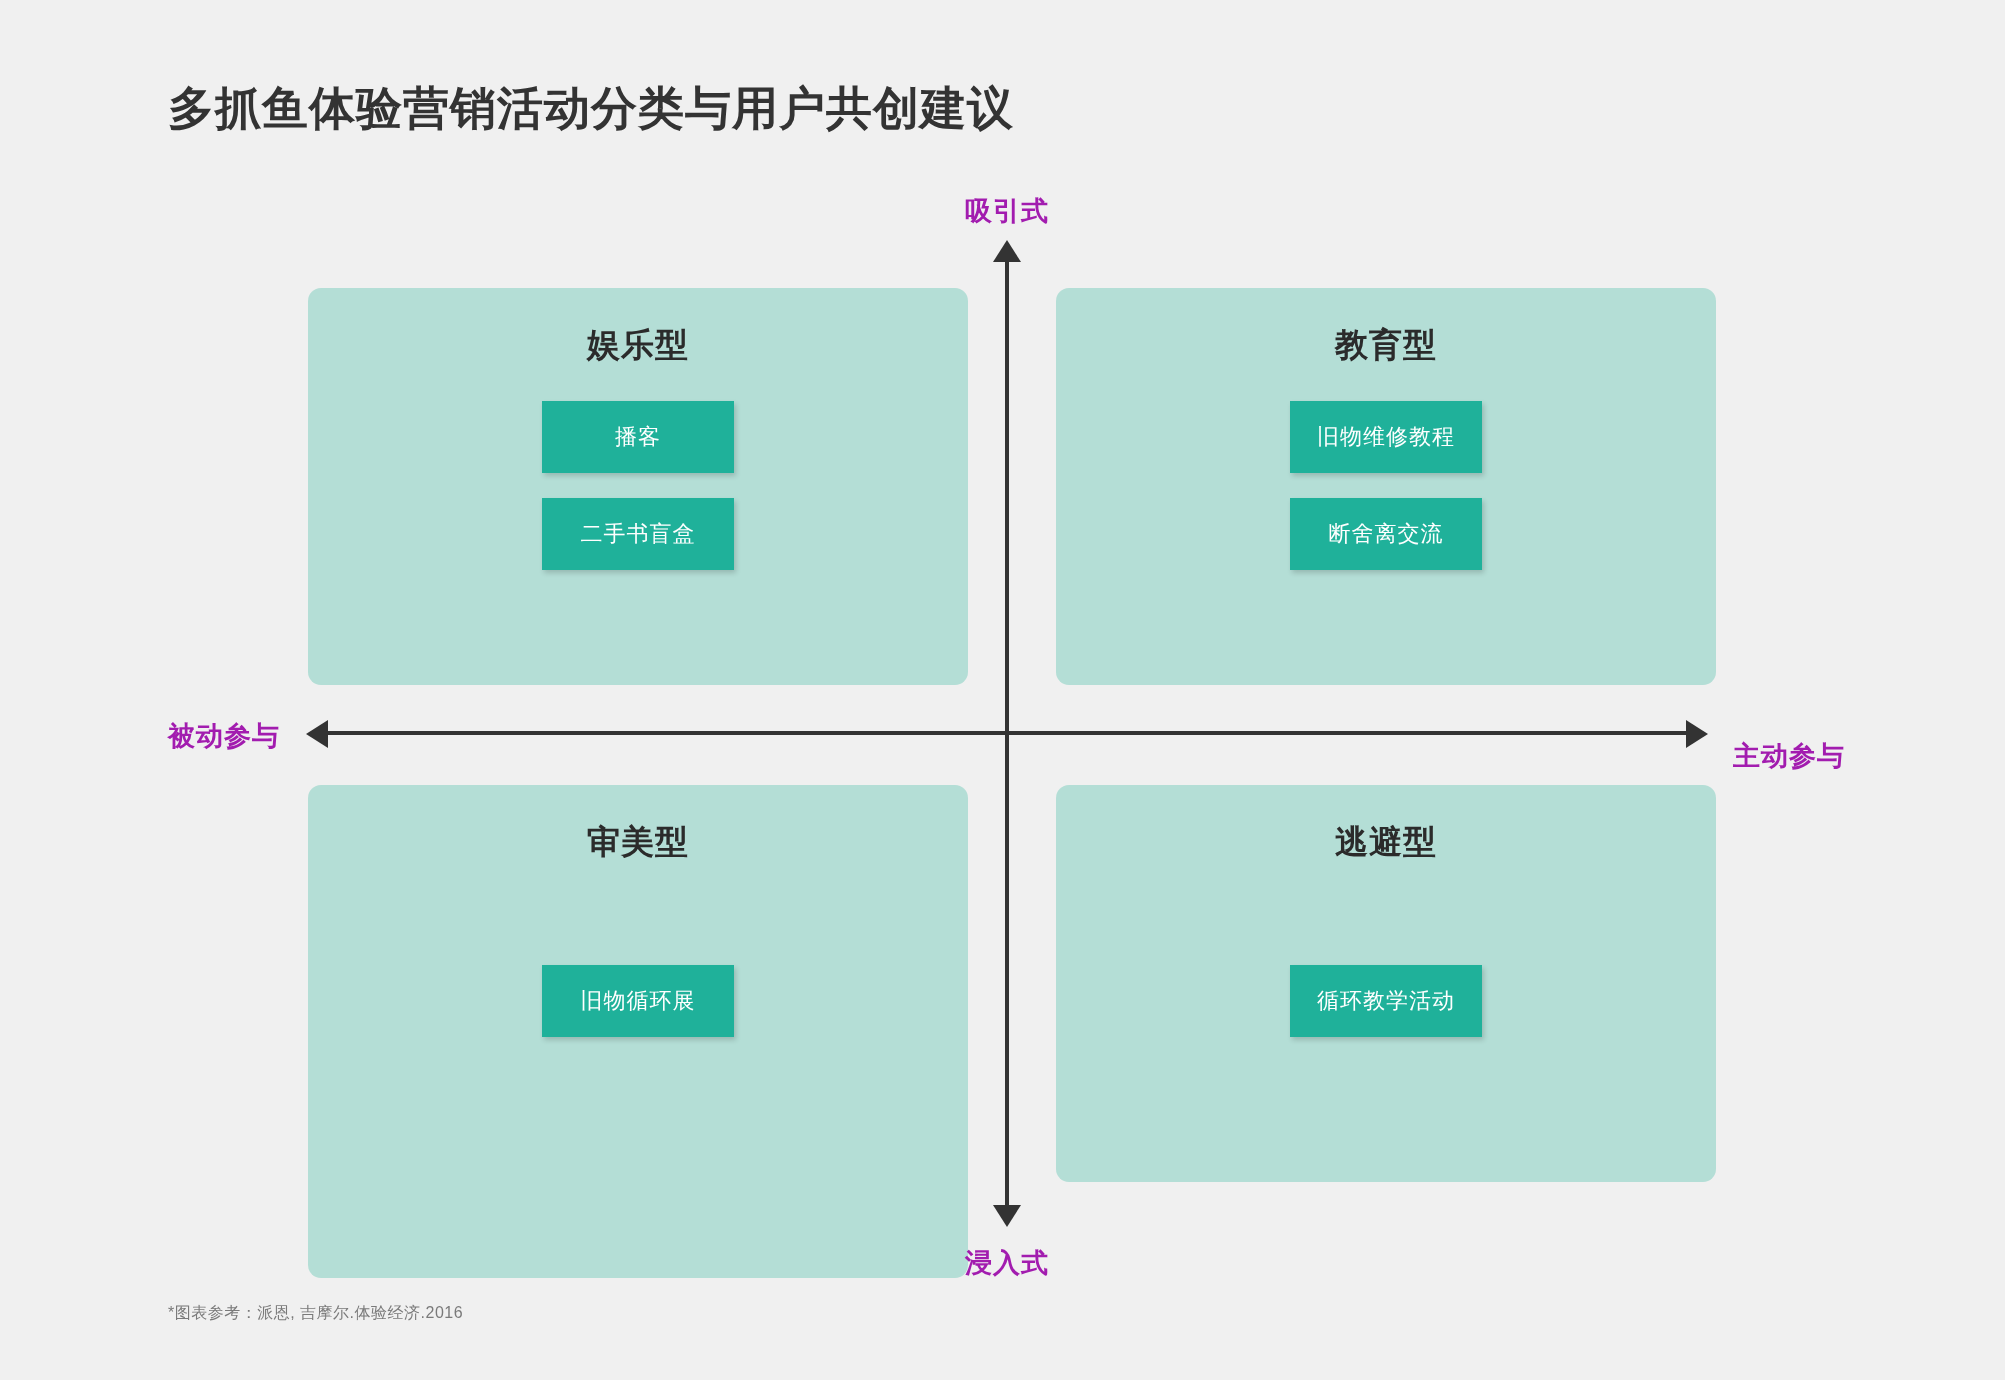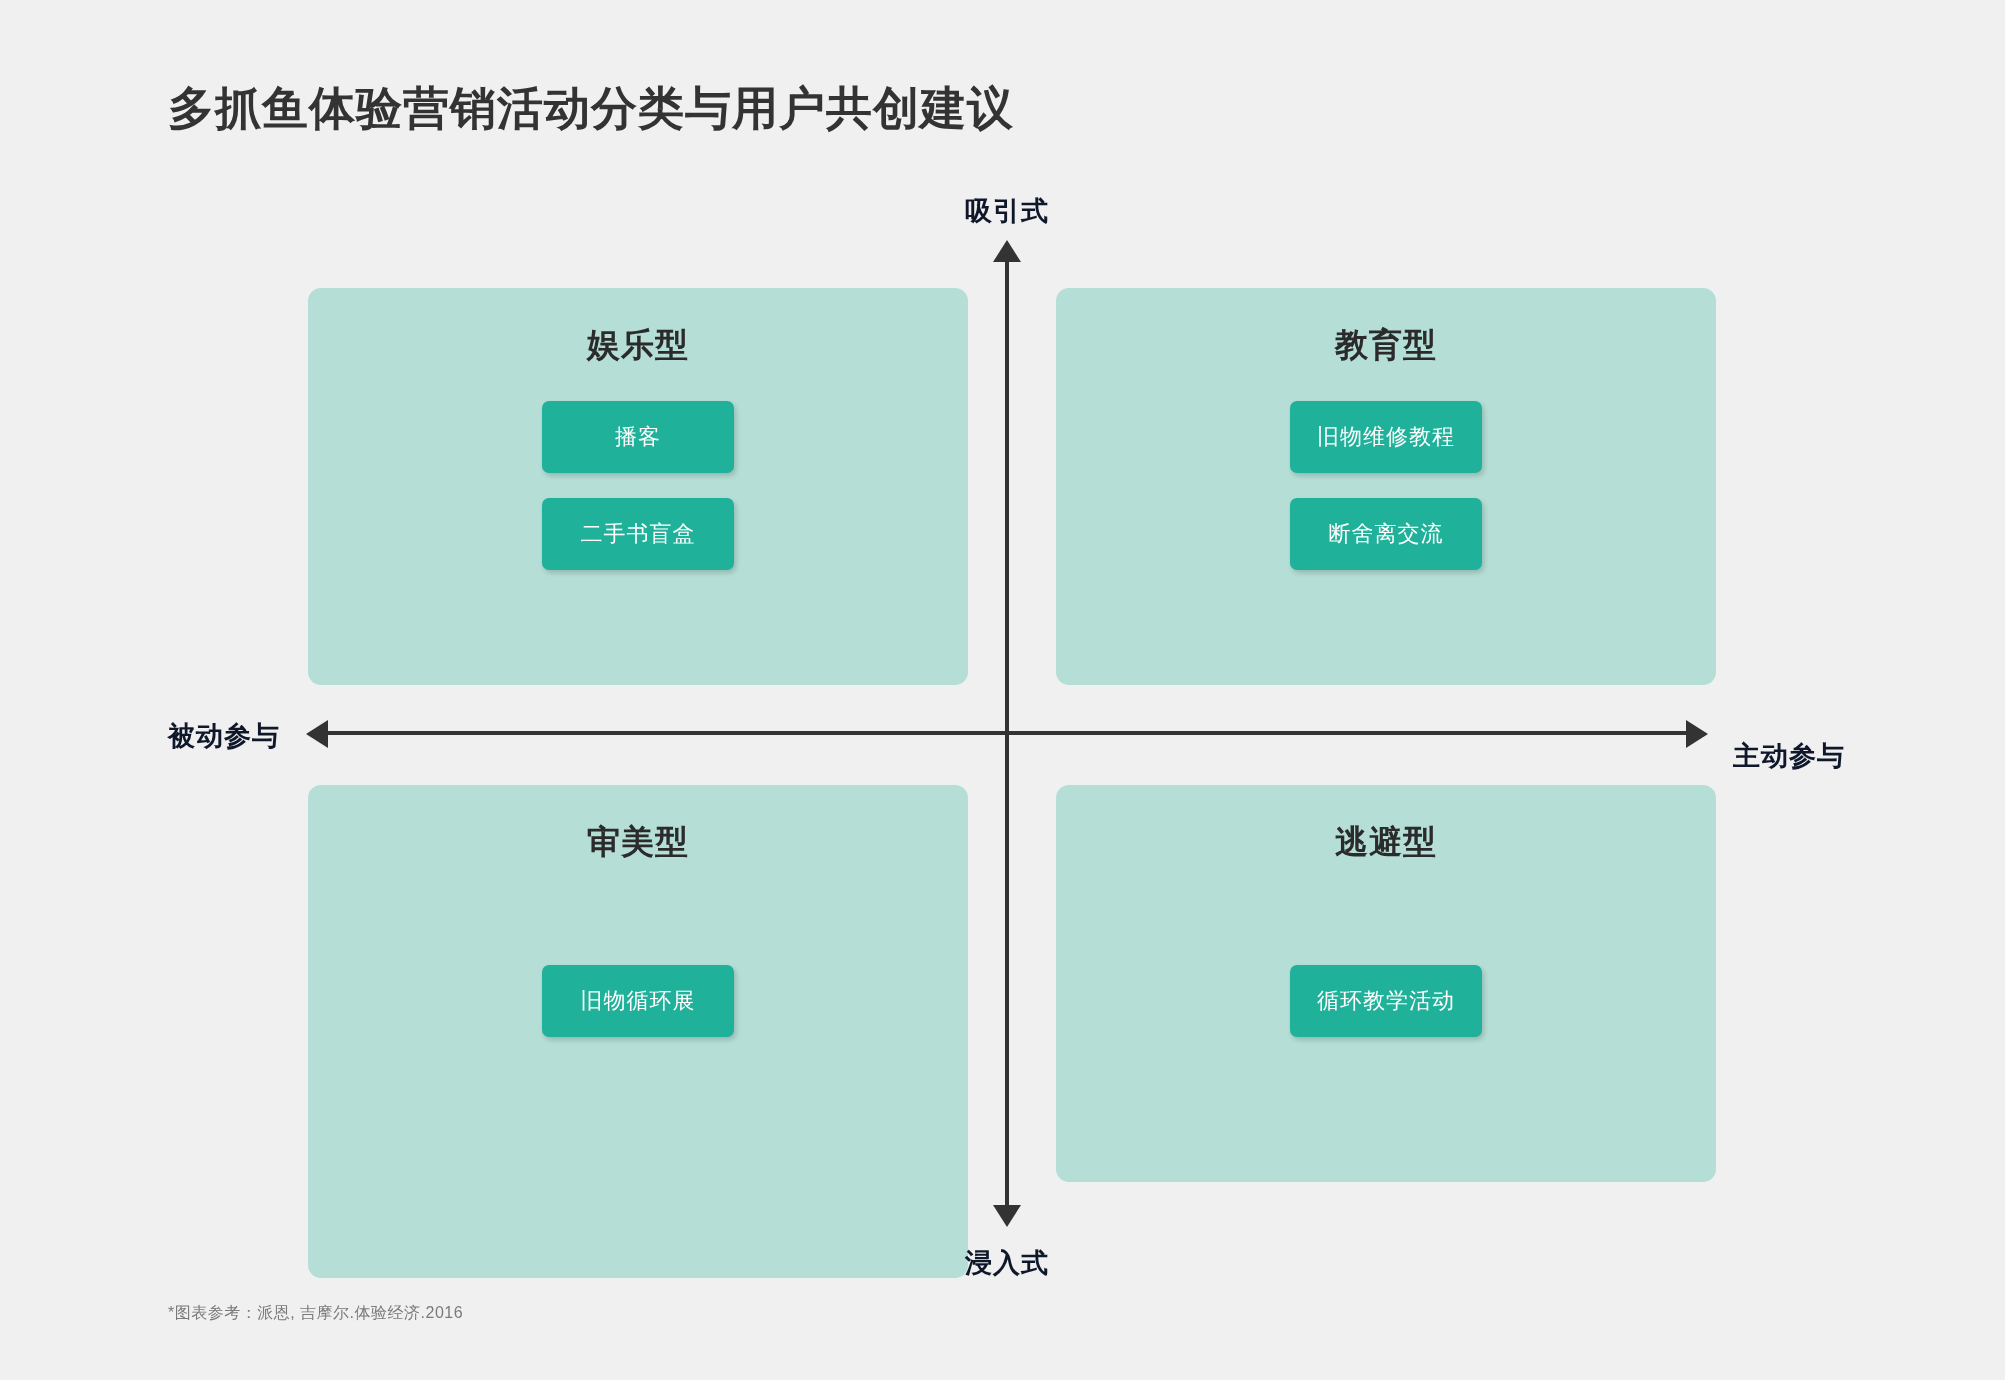--- a/index.html
+++ b/index.html
@@ -67,21 +67,21 @@
     display: flex;
     flex-direction: column;
     align-items: center;
     gap: 25px;
   }
   .chip-stack.single { top: 180px; }
 
   .chip {
     background: #1fb19a;
     color: #ffffff;
-    border-radius: 7px;
+    border-radius: 0;
     font-size: 22px;
     line-height: 1;
     display: flex;
     align-items: center;
     justify-content: center;
     height: 72px;
     min-width: 192px;
     padding: 0 24px;
     box-sizing: border-box;
     box-shadow: 2px 3px 5px rgba(0,0,0,0.17);
@@ -132,21 +132,21 @@
     left: 1686px; top: 720px;
     border-top: 14px solid transparent;
     border-bottom: 14px solid transparent;
     border-left: 22px solid #333333;
   }
 
   .axis-label {
     position: absolute;
     font-size: 27px;
     font-weight: bold;
-    color: #0f172a;
+    color: #a21caf;
     letter-spacing: 1px;
     white-space: nowrap;
   }
   .axis-label.top    { left: 958px; top: 193px; transform: translateX(-50%); left: 1007px; }
   .axis-label.bottom { left: 1007px; top: 1245px; transform: translateX(-50%); }
   .axis-label.left   { left: 168px; top: 718px; }
   .axis-label.right  { left: 1733px; top: 738px; }
 
   
   .footnote {

